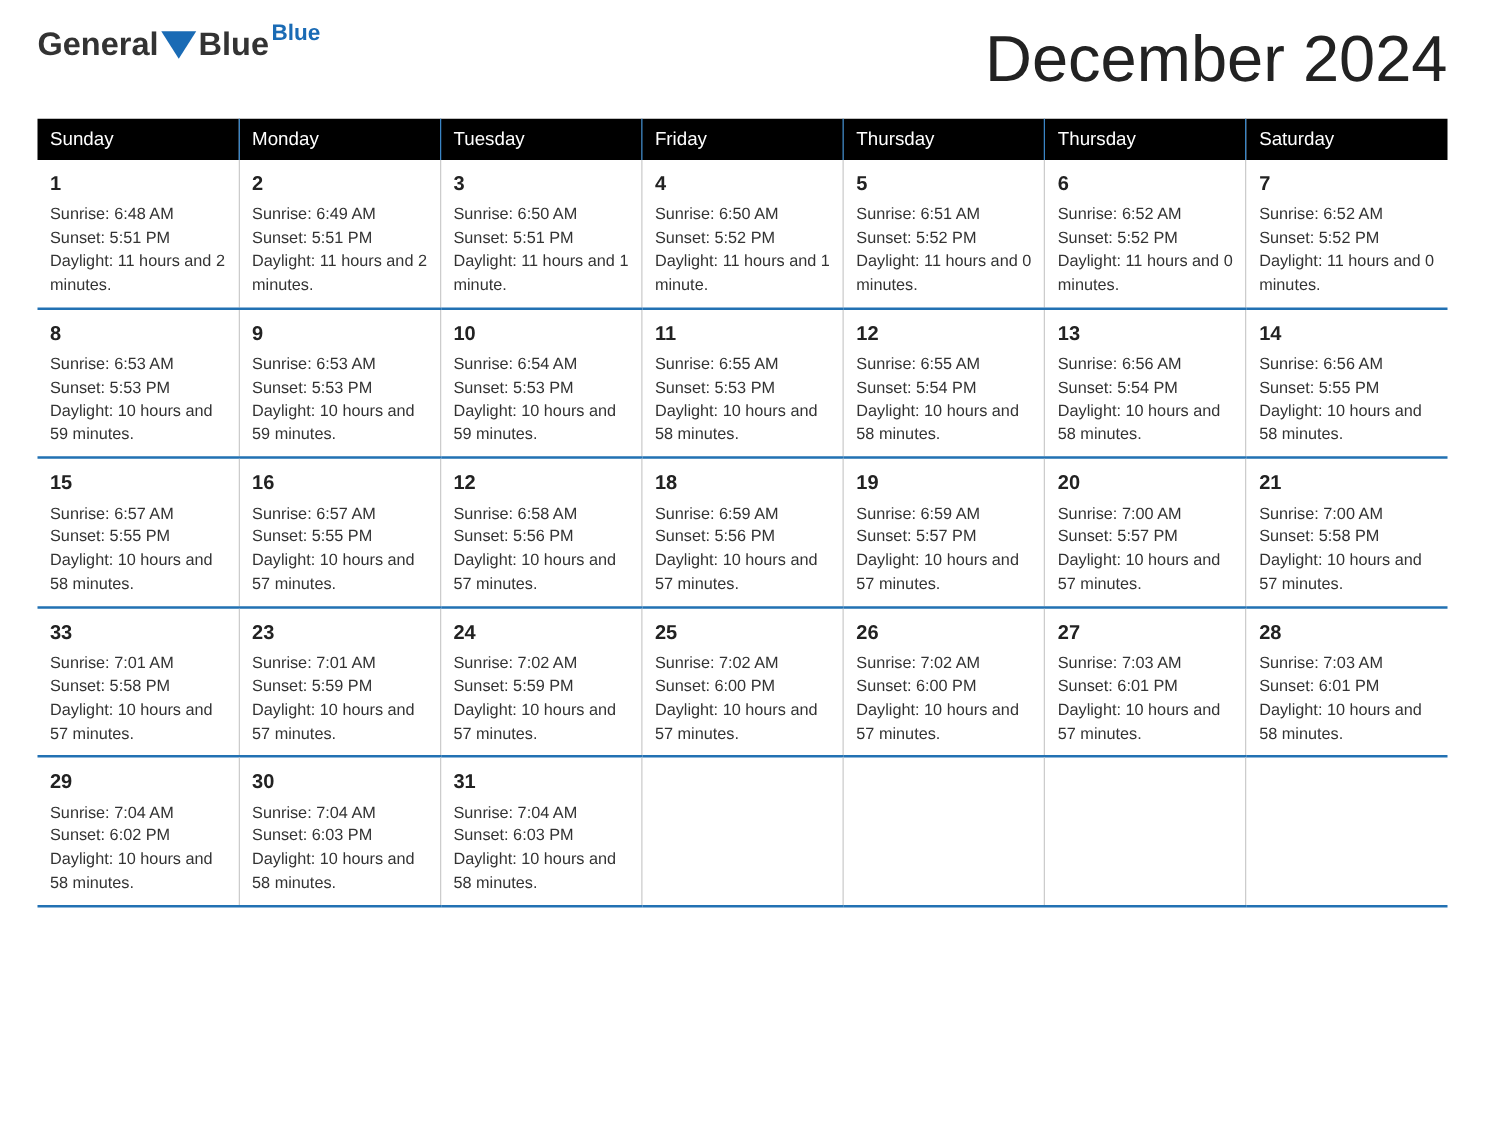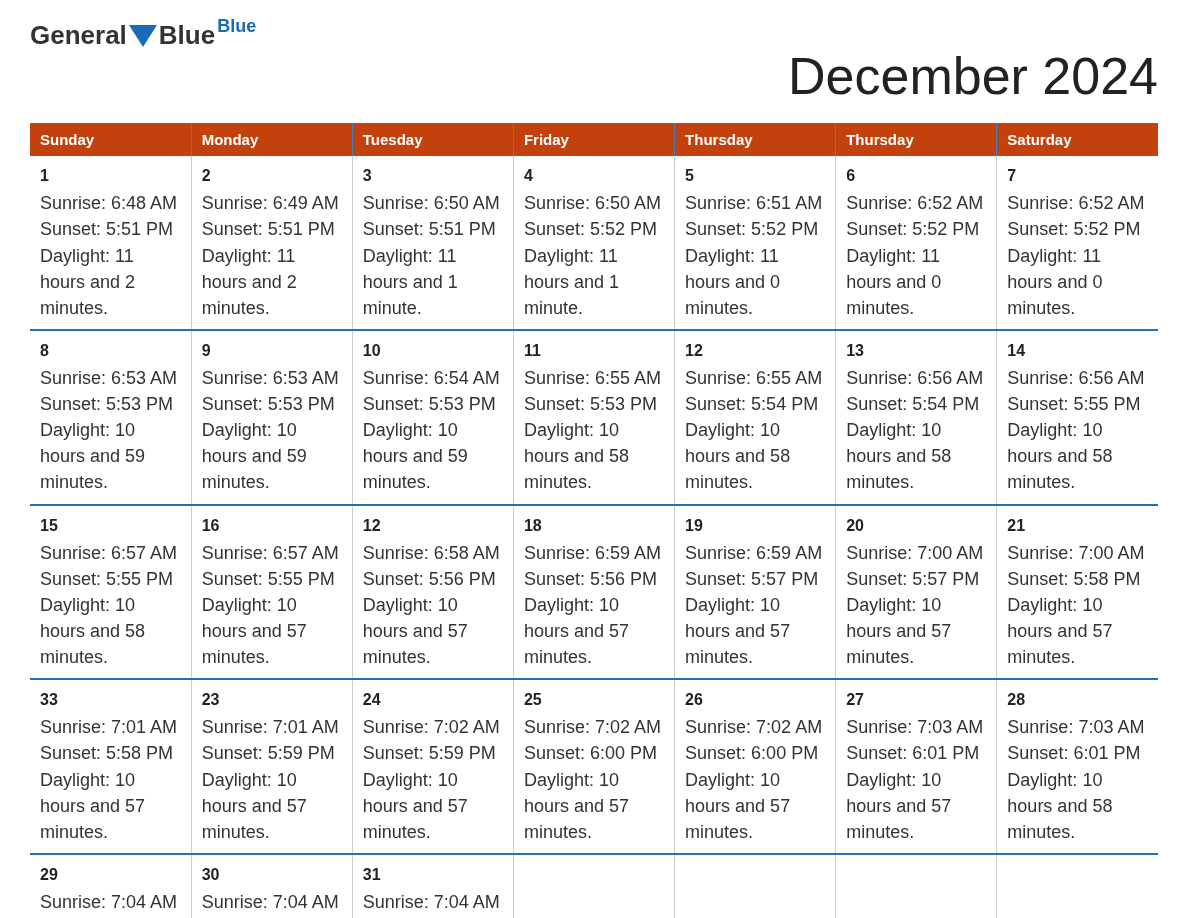--- a/index.html
+++ b/index.html
@@ -41,44 +41,43 @@
     }
     .logo-underline {
       color: #1a6bb5;
       font-size: 18px;
       font-weight: bold;
       margin-top: -4px;
       margin-left: 2px;
     }
     .title-area {
       text-align: center;
-      margin-top: 28px;
     }
     .main-title {
       font-size: 52px;
       font-weight: normal;
       color: #222;
       line-height: 1.1;
     }
     .subtitle {
       font-size: 22px;
       color: #444;
       margin-top: 4px;
     }
     table {
       width: 100%;
       border-collapse: collapse;
       font-size: 13px;
     }
     thead tr th {
-      background-color: #c2410c;
+      background-color: #000000;
       color: #ffffff;
       padding: 8px 10px;
       text-align: left;
-      font-weight: bold;
+      font-weight: normal;
       font-size: 15px;
       border-right: 1px solid #3a85c5;
     }
     thead tr th:last-child {
       border-right: none;
     }
     tbody tr td {
       vertical-align: top;
       padding: 8px 10px;
       border-right: 1px solid #ccc;
@@ -92,21 +91,21 @@
       border-right: none;
     }
     tbody tr td .day-num {
       font-size: 16px;
       font-weight: bold;
       color: #222;
       display: block;
       margin-bottom: 3px;
     }
     tbody tr td .day-info {
-      font-size: 18px;
+      font-size: 13px;
       color: #333;
     }
     .empty-cell {
       background: #fff;
     }
   </style>
 </head>
 <body>
 
 <div class="header-area">

